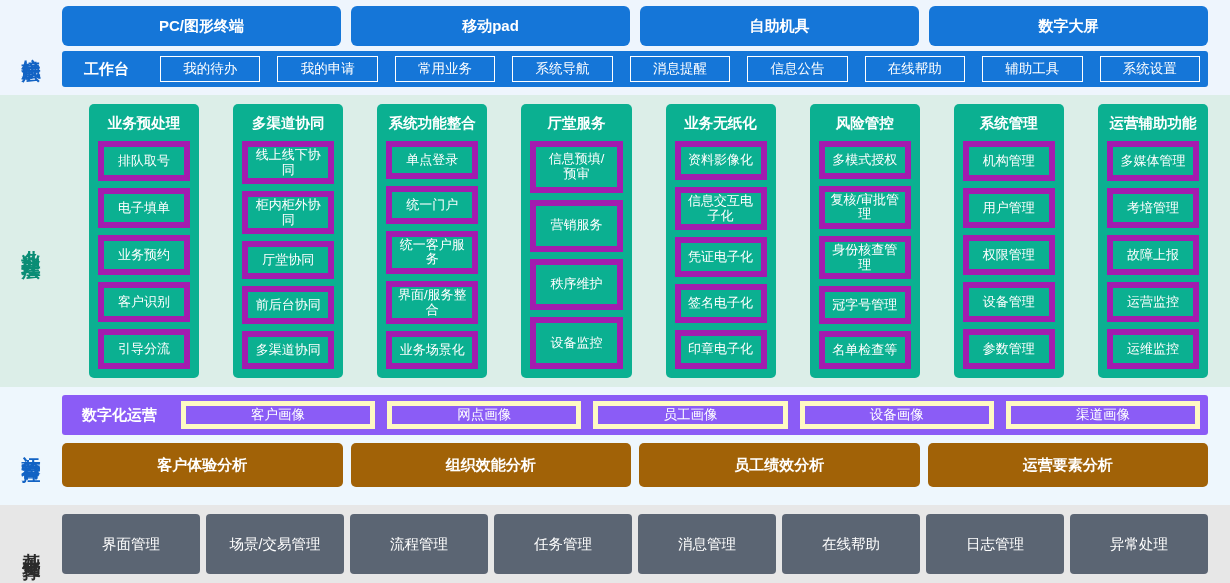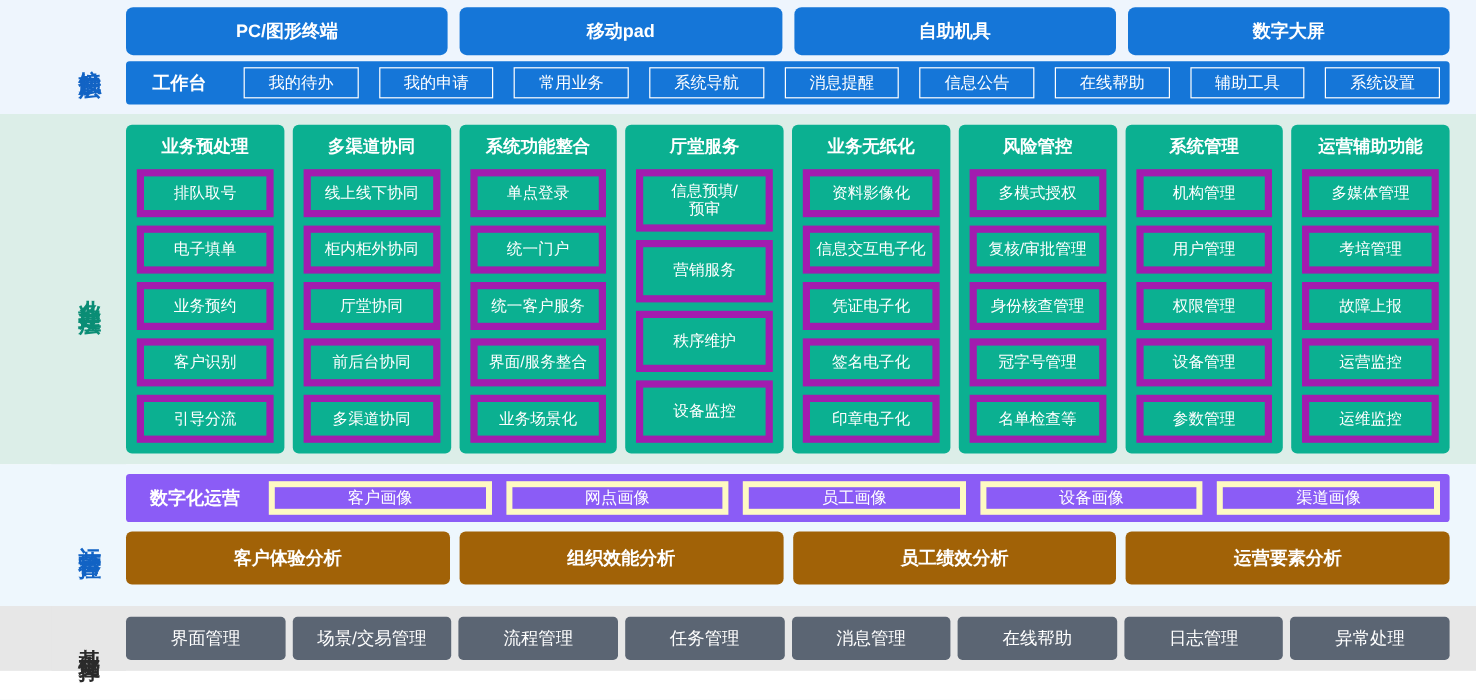--- a/index.html
+++ b/index.html
@@ -5,21 +5,21 @@
   * { box-sizing: border-box; margin: 0; padding: 0; }
   html, body {
     width: 1230px; height: 583px;
     font-family: "Liberation Sans", "DejaVu Sans", sans-serif;
     background: #ffffff;
     overflow: hidden;
   }
   #diagram { width: 1230px; height: 583px; position: relative; }
 
   
-  .band { display: flex; align-items: stretch; width: 1230px; padding-left: 43px; }
+  .band { display: flex; align-items: stretch; width: 1230px; }
 
   .side-label {
     width: 62px; flex: 0 0 62px;
     display: flex; align-items: center; justify-content: center;
     font-weight: bold; font-size: 19px; line-height: 1.05;
     letter-spacing: 1px;
     text-align: center;
   }
   .side-label .vtext {
     writing-mode: vertical-rl;
@@ -77,20 +77,21 @@
     gap: 7px;
   }
   .biz-col {
     flex: 1 1 0;
     background: #0bb091;
     border-radius: 5px;
     display: flex; flex-direction: column;
     align-items: stretch;
     padding: 8px 9px 9px 9px;
     gap: 7px;
+    margin-left: 27px;
   }
   .biz-col-title {
     color: #ffffff; font-weight: bold; font-size: 14.5px;
     text-align: center; height: 22px; line-height: 22px;
     white-space: nowrap;
   }
   .biz-item {
     border: 6px solid #a21caf;
     color: #ffffff;
     font-size: 13px;
@@ -130,21 +131,21 @@
   .ops-analysis-item {
     flex: 1 1 0;
     background: #a16207;
     border-radius: 5px;
     color: #ffffff; font-weight: bold; font-size: 15px;
     display: flex; align-items: center; justify-content: center;
     white-space: nowrap;
   }
 
   
-  #layer-base { height: 54px; background: #e7e7e7; }
+  #layer-base { height: 78px; background: #e7e7e7; }
   #layer-base .side-label { color: #2b2b2b; background: #e7e7e7; font-size: 18px; }
   #layer-base .band-body {
     padding: 9px 22px 9px 0;
     flex-direction: row;
     gap: 6px;
   }
   .base-item {
     flex: 1 1 0;
     background: #5b6573;
     border-radius: 4px;

